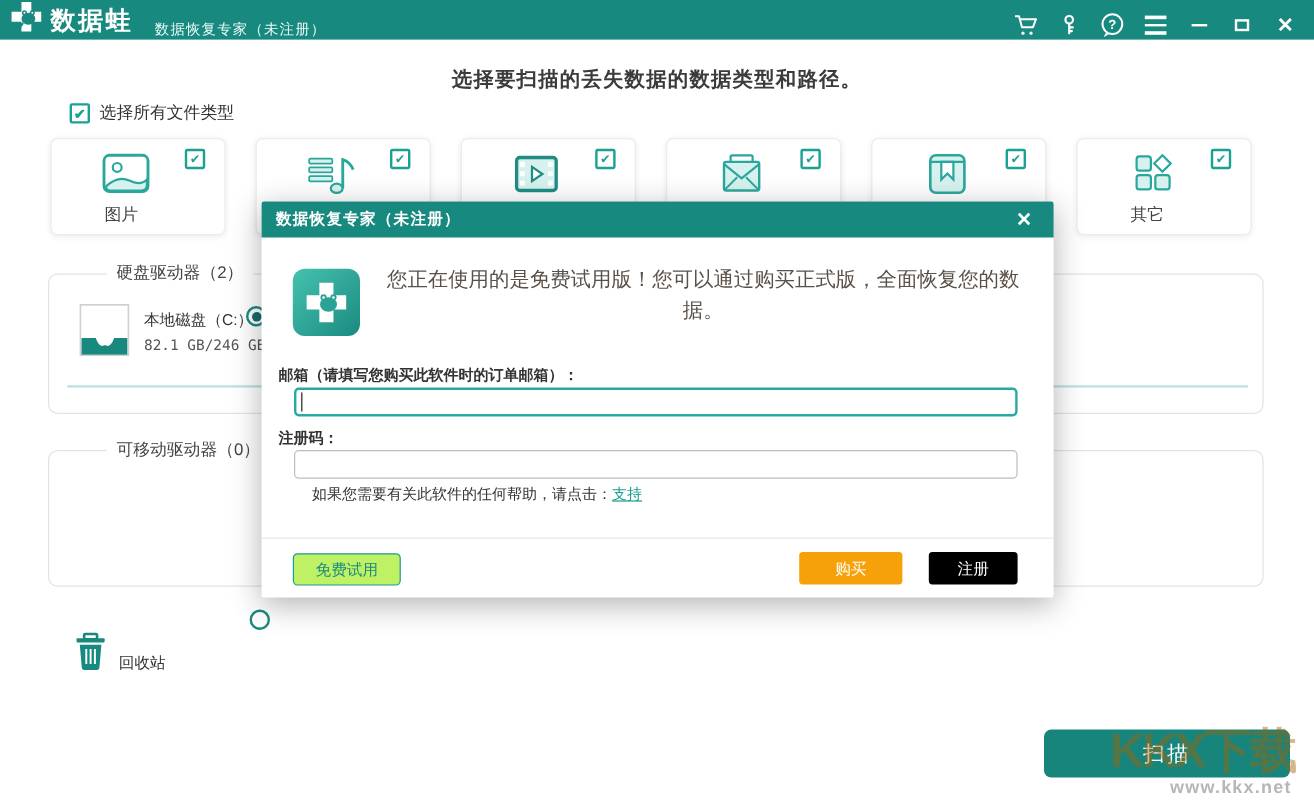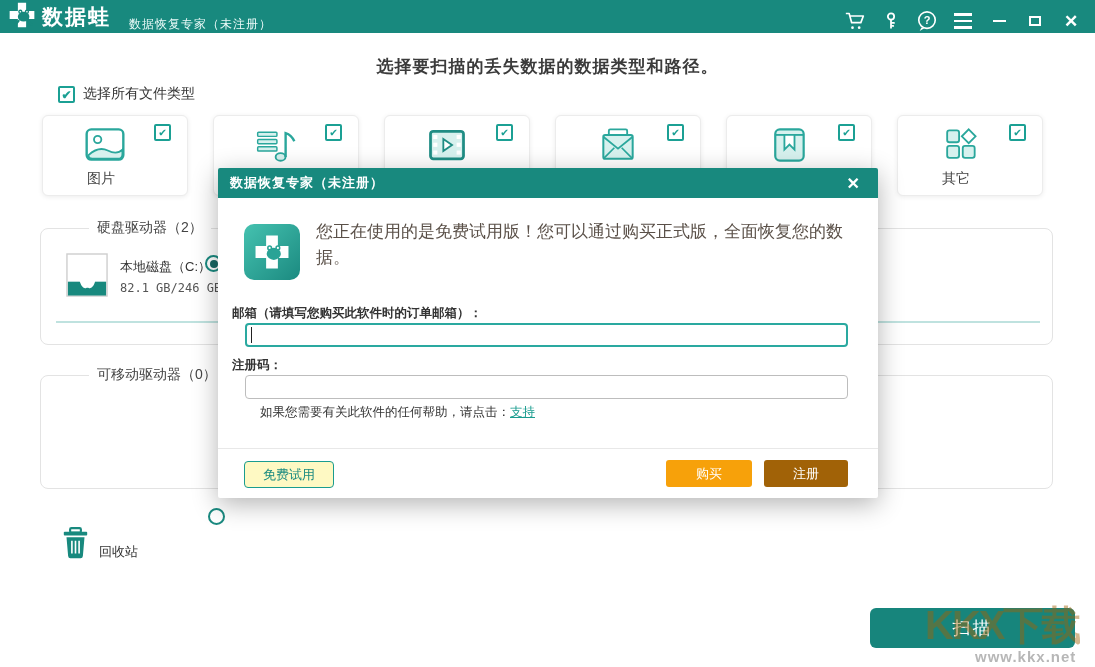--- a/index.html
+++ b/index.html
@@ -60,33 +60,33 @@
   .wm-logo { position:absolute; left:925px; top:598px; font-size:40px; font-weight:bold; color:#a16207; opacity:0.45; letter-spacing:-2px; pointer-events:none; }
   .wm-site { position:absolute; left:975px; top:648px; font-size:15px; font-weight:bold; color:#b7b7b7; letter-spacing:1px; pointer-events:none; }
 
   
   .dialog { position:absolute; left:218px; top:168px; width:660px; height:330px; background:#fff; border-radius:2px; box-shadow:0 6px 26px rgba(0,0,0,0.3); }
   .dlg-header { height:30px; background:#18897e; display:flex; align-items:center; padding:0 12px; border-radius:2px 2px 0 0; }
   .dlg-title { font-size:13px; font-weight:bold; color:#fff; letter-spacing:1px; }
   .dlg-close { margin-left:auto; color:#fff; font-size:16px; font-weight:bold; cursor:pointer; padding:0 6px; }
   .dlg-body { position:relative; height:250px; }
   .dlg-appicon { position:absolute; left:26px; top:26px; width:56px; height:56px; border-radius:10px; background:linear-gradient(135deg,#45c2b0,#1b8a80); display:flex; align-items:center; justify-content:center; }
-  .dlg-msg { position:absolute; left:98px; top:22px; width:540px; font-family:Liberation Mono, monospace; font-size:17px; color:#5a5048; line-height:1.55; }
+  .dlg-msg { position:absolute; left:98px; top:22px; width:540px; font-family:Liberation Sans, sans-serif; font-size:17px; color:#5a5048; line-height:1.55;text-align:center; }
   .fld-label { position:absolute; left:14px; font-size:12.5px; color:#333;font-weight:bold; }
   .lbl-email { top:107px; } .lbl-code { top:159px; }
   .inp { position:absolute; left:27px; width:603px; height:24px; border-radius:4px; background:#fff; font-size:13px; padding:0 7px; }
   .inp-email { top:125px; border:2px solid #2aa9a0; }
   .inp-code { top:177px; border:1px solid #bdbdbd; }
   .caret { position:absolute; left:33px; top:129px; width:1px; height:16px; background:#222; }
   .help-line { position:absolute; left:42px; top:206px; font-size:12.5px; color:#333; }
   .help-link { color:#1a9c8f; text-decoration:underline; cursor:pointer; }
   .dlg-footer { position:relative; height:50px; border-top:1px solid #e8e8e8; }
-  .btn-trial { position:absolute; left:26px; top:12px; width:90px; height:27px; background:#fef9c3; border:1px solid #1a9c8f; border-radius:4px; color:#1a8a80; font-size:13px; cursor:pointer; }
+  .btn-trial { position:absolute; left:26px; top:12px; width:90px; height:27px; background:#bef264; border:1px solid #1a9c8f; border-radius:4px; color:#1a8a80; font-size:13px; cursor:pointer; }
   .btn-buy { position:absolute; right:126px; top:11px; width:86px; height:27px; background:#f7a10a; border:none; border-radius:3px; color:#fff; font-size:13px; cursor:pointer; }
-  .btn-reg { position:absolute; right:30px; top:11px; width:84px; height:27px; background:#a16207; border:none; border-radius:3px; color:#fff; font-size:13px; cursor:pointer; }
+  .btn-reg { position:absolute; right:30px; top:11px; width:74px; height:27px; background:#000000; border:none; border-radius:3px; color:#fff; font-size:13px; cursor:pointer; }
 </style>
 </head>
 <body>
 
 <div class="titlebar">
   <div class="logo-wrap">
     <span>
       <svg width="28" height="28" viewBox="0 0 34 34">
         <path d="M12 2 h10 v10 h10 v10 h-10 v10 h-10 v-10 h-10 v-10 h10 z" fill="#fff"></path>
         <ellipse cx="19" cy="19" rx="7" ry="6" fill="#18897e"></ellipse>

